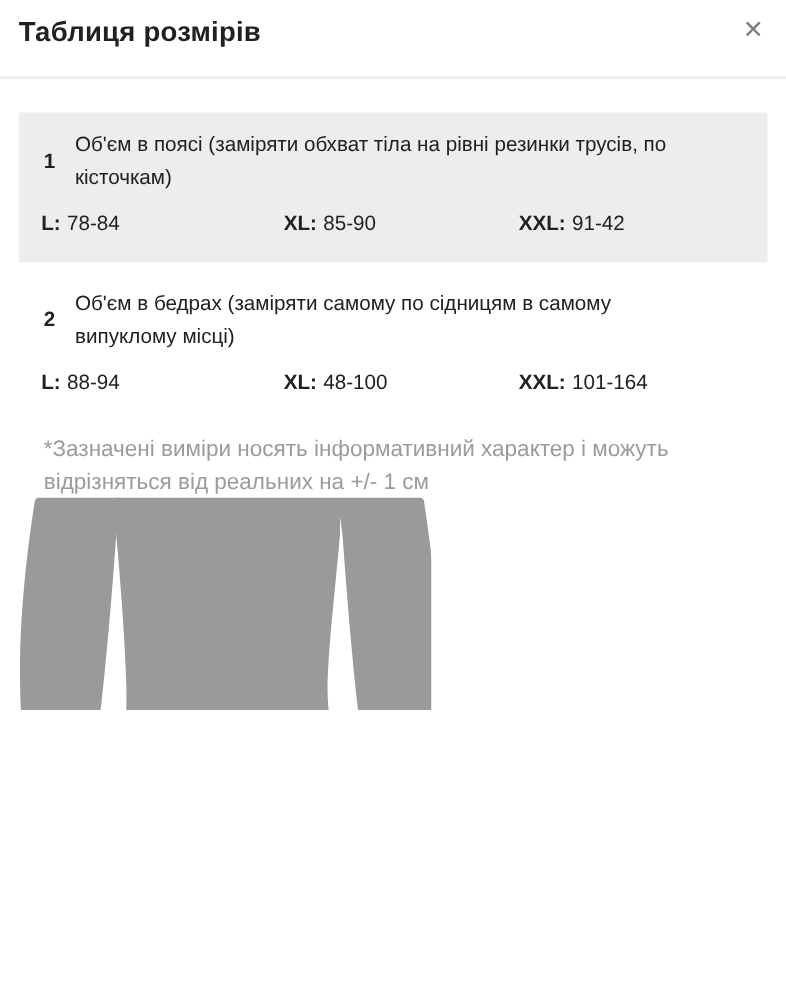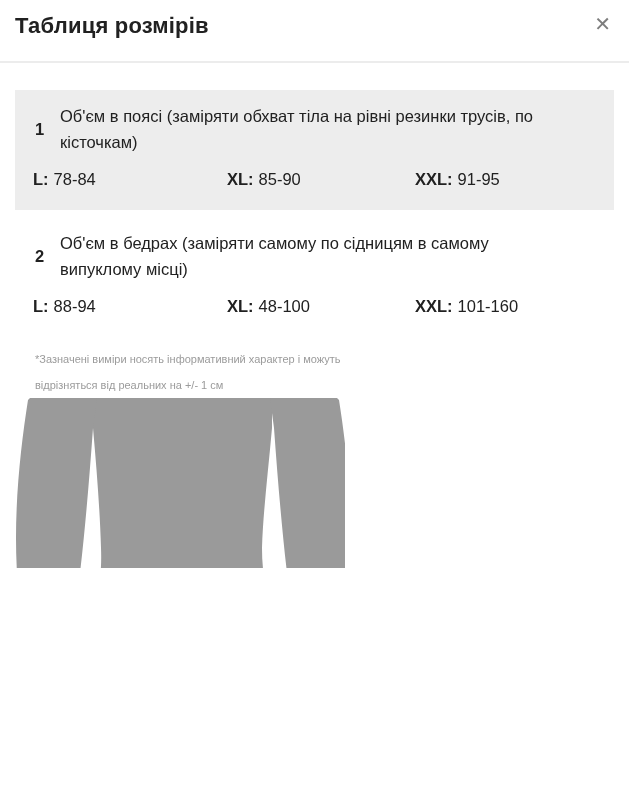--- a/index.html
+++ b/index.html
@@ -16,21 +16,21 @@
   }
   .panel{margin:27px 15px 0;padding:13px 18px 18px;font-size:16.5px;line-height:26px;}
   .panel.highlight{background:#ededed;}
   .panel.plain{margin-top:12px;padding-top:8px;padding-bottom:15px;background:transparent;}
   .item-row{display:flex;}
   .num{flex:0 0 25px;width:25px;padding-left:2px;font-weight:700;align-self:center;}
   .desc{flex:1;}
   .sizes-row{display:grid;grid-template-columns:194px 188px 1fr;margin-top:11px;}
   .size-cell b{font-weight:700;}
   .size-cell span{margin-left:5px;text-align:center;}
-  .note{margin:12px 15px 0;padding-left:20px;font-size:11px;line-height:26px;color:#9b9b9b;}
+  .note{margin:12px 15px 0;padding-left:20px;font-size:18px;line-height:26px;color:#9b9b9b;}
   .figure{display:block;margin:0;}
 </style>
 </head>
 <body>
 
 <div class="modal">
 
   <div class="header">
     <h1 class="title">Таблиця розмірів</h1>
     <button class="close"><span>✕</span></button>
@@ -40,36 +40,36 @@
     <div class="item-row">
       <span class="num">1</span>
       <div class="desc">
         <div>Об'єм в поясі (заміряти обхват тіла на рівні резинки трусів, по</div>
         <div>кісточкам)</div>
       </div>
     </div>
     <div class="sizes-row">
       <div class="size-cell"><b>L:</b><span>78-84</span></div>
       <div class="size-cell"><b>XL:</b><span>85-90</span></div>
-      <div class="size-cell"><b>XXL:</b><span>91-95</span></div>
+      <div class="size-cell"><b>XXL:</b><span>91-42</span></div>
     </div>
   </div>
 
   <div class="panel plain">
     <div class="item-row">
       <span class="num">2</span>
       <div class="desc">
         <div>Об'єм в бедрах (заміряти самому по сідницям в самому</div>
         <div>випуклому місці)</div>
       </div>
     </div>
     <div class="sizes-row">
       <div class="size-cell"><b>L:</b><span>88-94</span></div>
       <div class="size-cell"><b>XL:</b><span>48-100</span></div>
-      <div class="size-cell"><b>XXL:</b><span>101-160</span></div>
+      <div class="size-cell"><b>XXL:</b><span>101-164</span></div>
     </div>
   </div>
 
   <div class="note">
     <div>*Зазначені виміри носять інформативний характер і можуть</div>
     <div>відрізняться від реальних на +/- 1 см</div>
   </div>
 
   <svg class="figure" width="345" height="402" viewBox="0 0 345 402" xmlns="http://www.w3.org/2000/svg">
 

